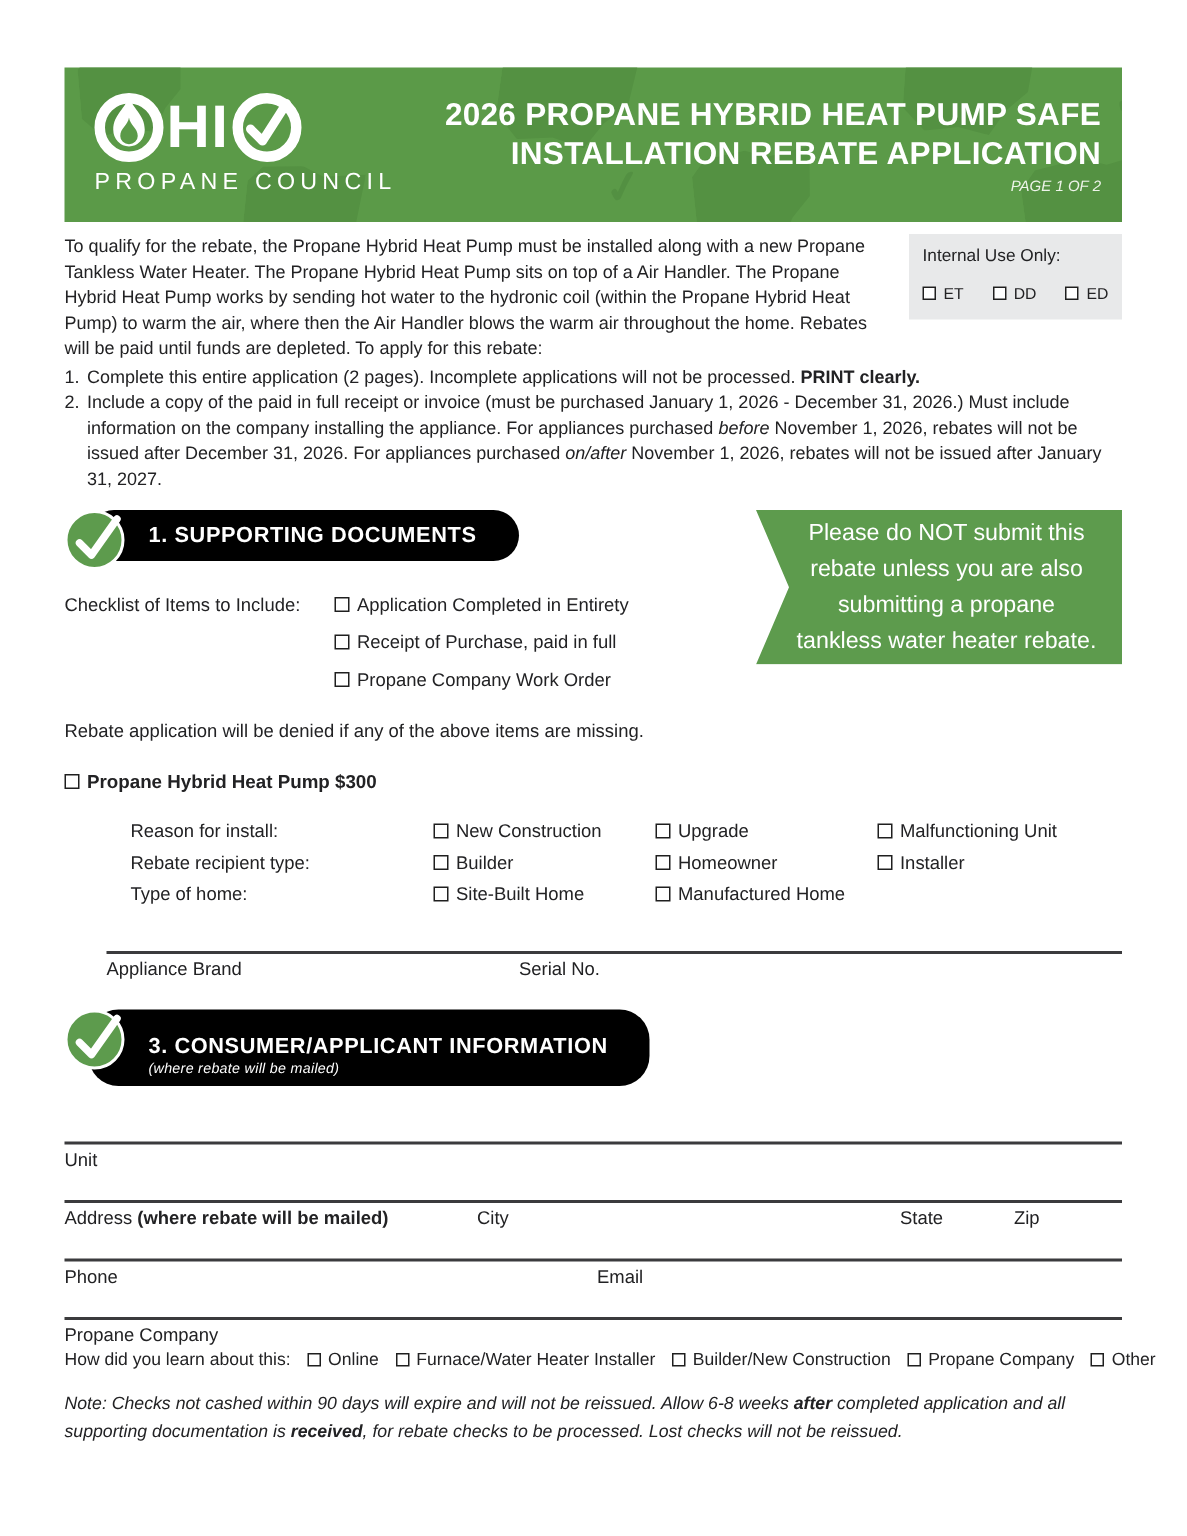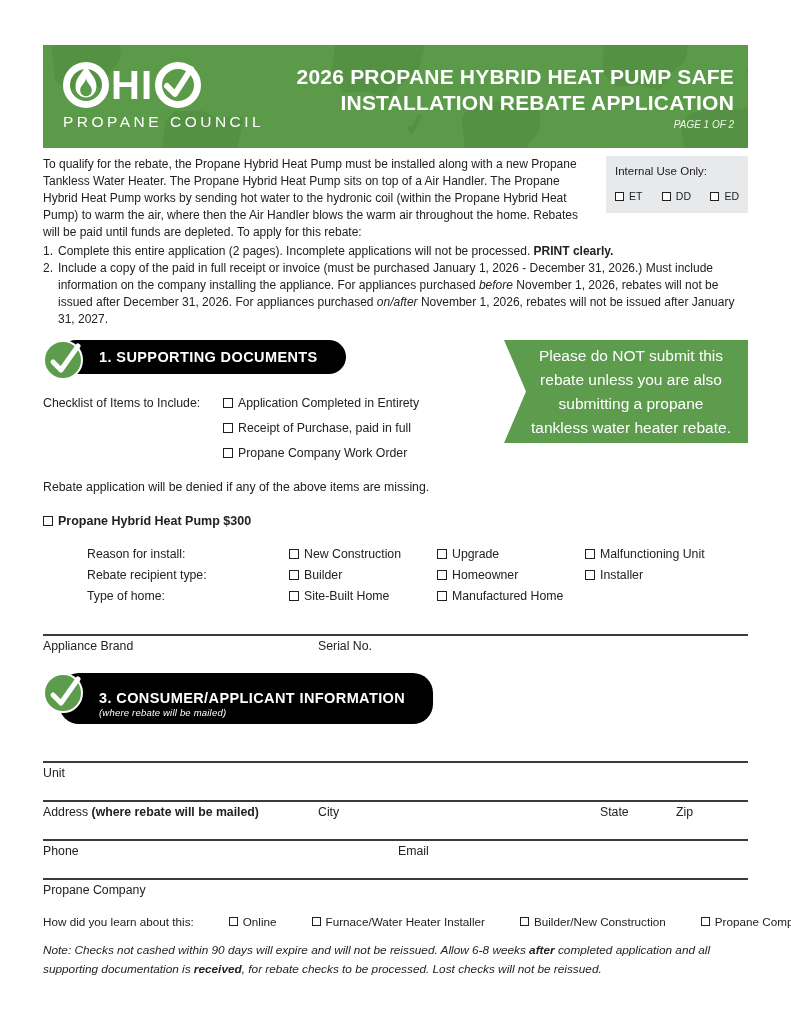--- a/index.html
+++ b/index.html
@@ -82,22 +82,22 @@
   .opt-cell { width:148px; flex:0 0 auto; }
   .opt-cell.wide { width:auto; }
 
   
   .fill-row { border-top:2px solid #3b3b3d; position:relative; font-size:12.3px;
     padding-top:3px; height:22px; }
   .fill-row .fl { position:absolute; top:3px; white-space:nowrap; }
 
   
   .s3 { margin-top:17px; }
-  .learn-row { display:flex; align-items:center; margin-top:15px; font-size:11.7px;
-    white-space:nowrap;gap:24px; }
+  .learn-row { display:flex; align-items:center; font-size:11.7px;
+    white-space:nowrap; }
   .learn-opt { margin-left:11px; display:flex; align-items:center; }
   .other-line { flex:1; border-bottom:2px solid #7a7a7c; height:12px; margin-left:2px; }
   .note { margin-top:13px; font-style:italic; font-size:11.8px; line-height:19px; }
 
   b { font-weight:bold; } i { font-style:italic; }
 </style>
 </head>
 <body>
 
 <div class="page">
@@ -201,21 +201,21 @@
         <span class="opt-cell"><span class="cb"></span><span>Homeowner</span></span>
         <span class="opt-cell wide"><span class="cb"></span><span>Installer</span></span>
       </div>
       <div class="opt-row">
         <span class="opt-label">Type of home:</span>
         <span class="opt-cell"><span class="cb"></span><span>Site-Built Home</span></span>
         <span class="opt-cell wide"><span class="cb"></span><span>Manufactured Home</span></span>
       </div>
     </div>
 
-    <div class="fill-row" style="margin-top:28px;">
+    <div class="fill-row" style="margin-top:28px;margin-left:28px;">
       <span class="fl" style="left:0;">Appliance Brand</span>
       <span class="fl" style="left:275px;">Serial No.</span>
     </div>
   </section>
 
   <section class="s3">
     <div class="section-head">
       <span class="check-circle">
         <svg width="30" height="26" viewBox="0 0 30 26">
           <polyline points="3,14 11,22 28,-2" fill="none" stroke="#ffffff" stroke-width="5" stroke-linecap="round" stroke-linejoin="round"></polyline>

